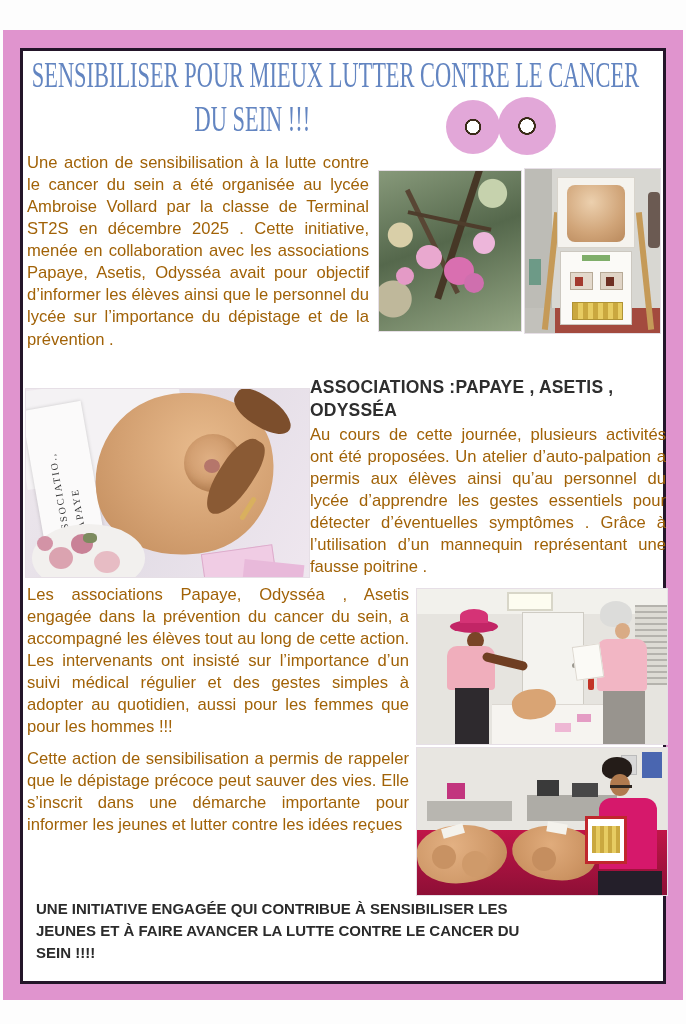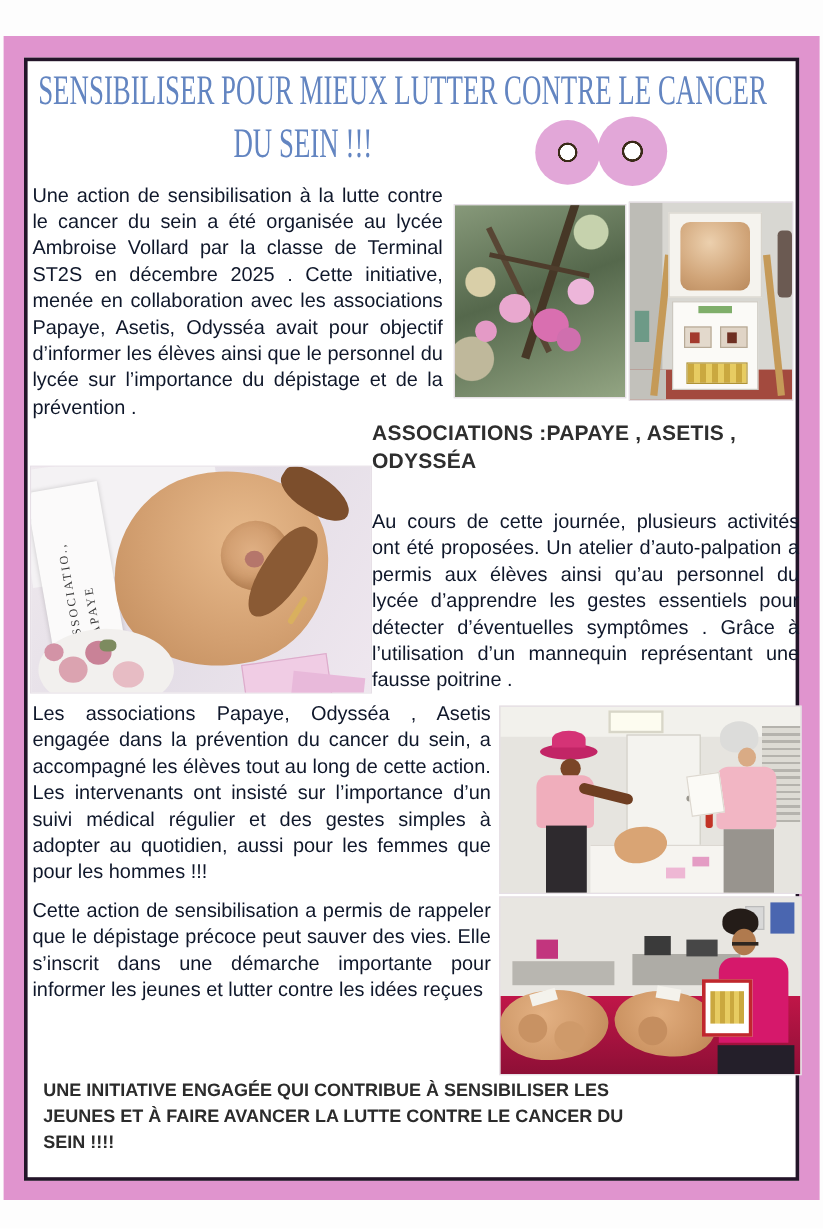--- a/index.html
+++ b/index.html
@@ -17,26 +17,26 @@
   .title-line span { display:inline-block; white-space:nowrap; font-size:35px; transform:scaleX(0.64); transform-origin:center; }
   .title-1 { top:56px; }
   .title-2 { top:100px; left:-60px; }
 
   .donut { position:absolute; border-radius:50%;
     background: radial-gradient(circle, #ffffff 0 16%, #3a2a18 17% 21%, #e2a7d8 22% 72%, #cf9440 73% 93%, #6e5226 94% 100%); }
   .donut-1 { left:446px; top:100px; width:54px; height:54px; }
   .donut-2 { left:498px; top:97px;  width:58px; height:58px; }
 
   
-  .body-text { position:absolute; color:#0f172a; font-size:16.6px; line-height:1.33; text-align:justify; }
+  .body-text { position:absolute; color:#a16207; font-size:16.6px; line-height:1.33; text-align:justify; }
   .intro        { left:27px;  top:152px; width:342px; }
   .assoc-text   { left:310px; top:424px; width:356px; }
   .accomp-text  { left:27px;  top:584px; width:382px; }
   .concl-text   { left:27px;  top:748px; width:382px; }
-  .assoc-heading { position:absolute; left:310px; top:350px; width:360px;
+  .assoc-heading { position:absolute; left:310px; top:376px; width:360px;
                    color:#2e2e2e; font-size:17.5px; font-weight:bold; line-height:1.3; letter-spacing:.2px; }
   .footer-text { position:absolute; left:36px; top:898px; width:508px;
                  color:#2b2b2b; font-size:15px; font-weight:bold; line-height:1.45; }
 
   
   .photo { position:absolute; overflow:hidden; border:1px solid #e6dfe6; background:#d8d7d2; }
   .photo * { position:absolute; }
 
   .photo-tree { left:378px; top:170px; width:142px; height:160px;
     background:

